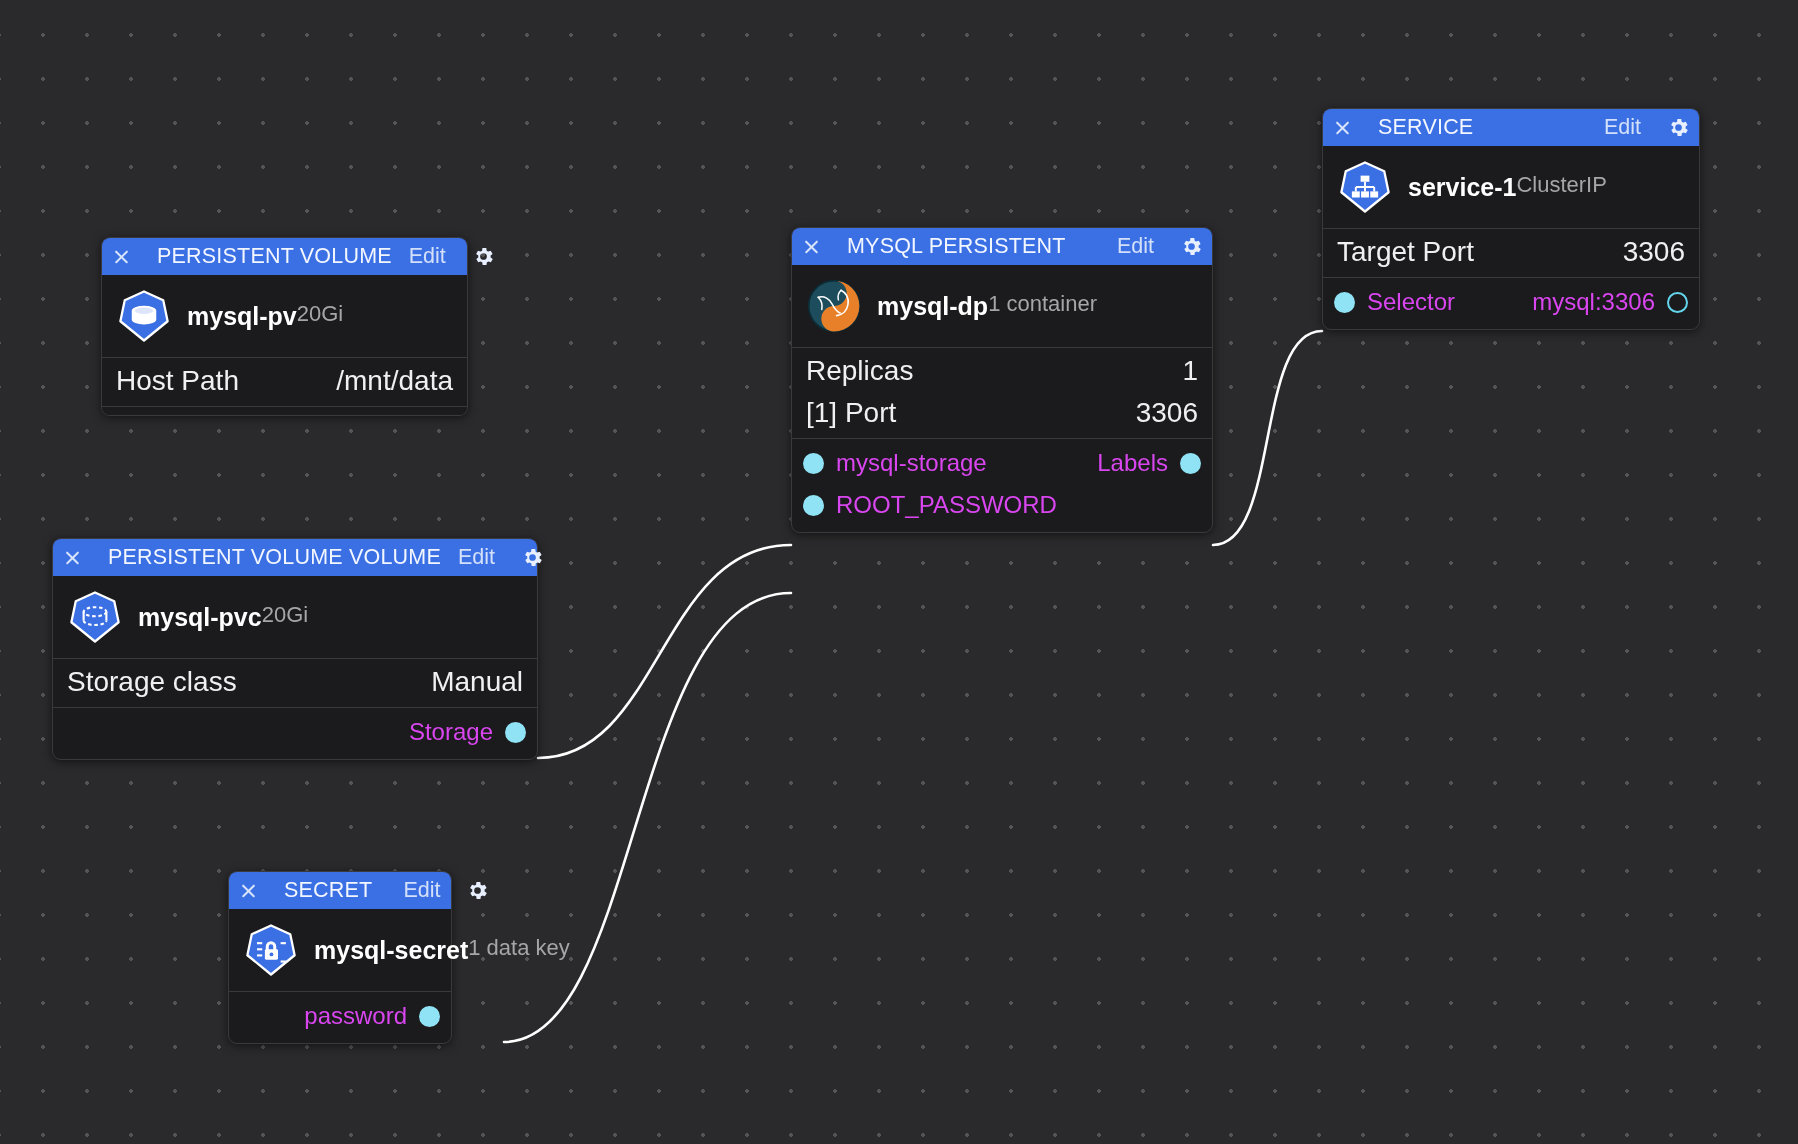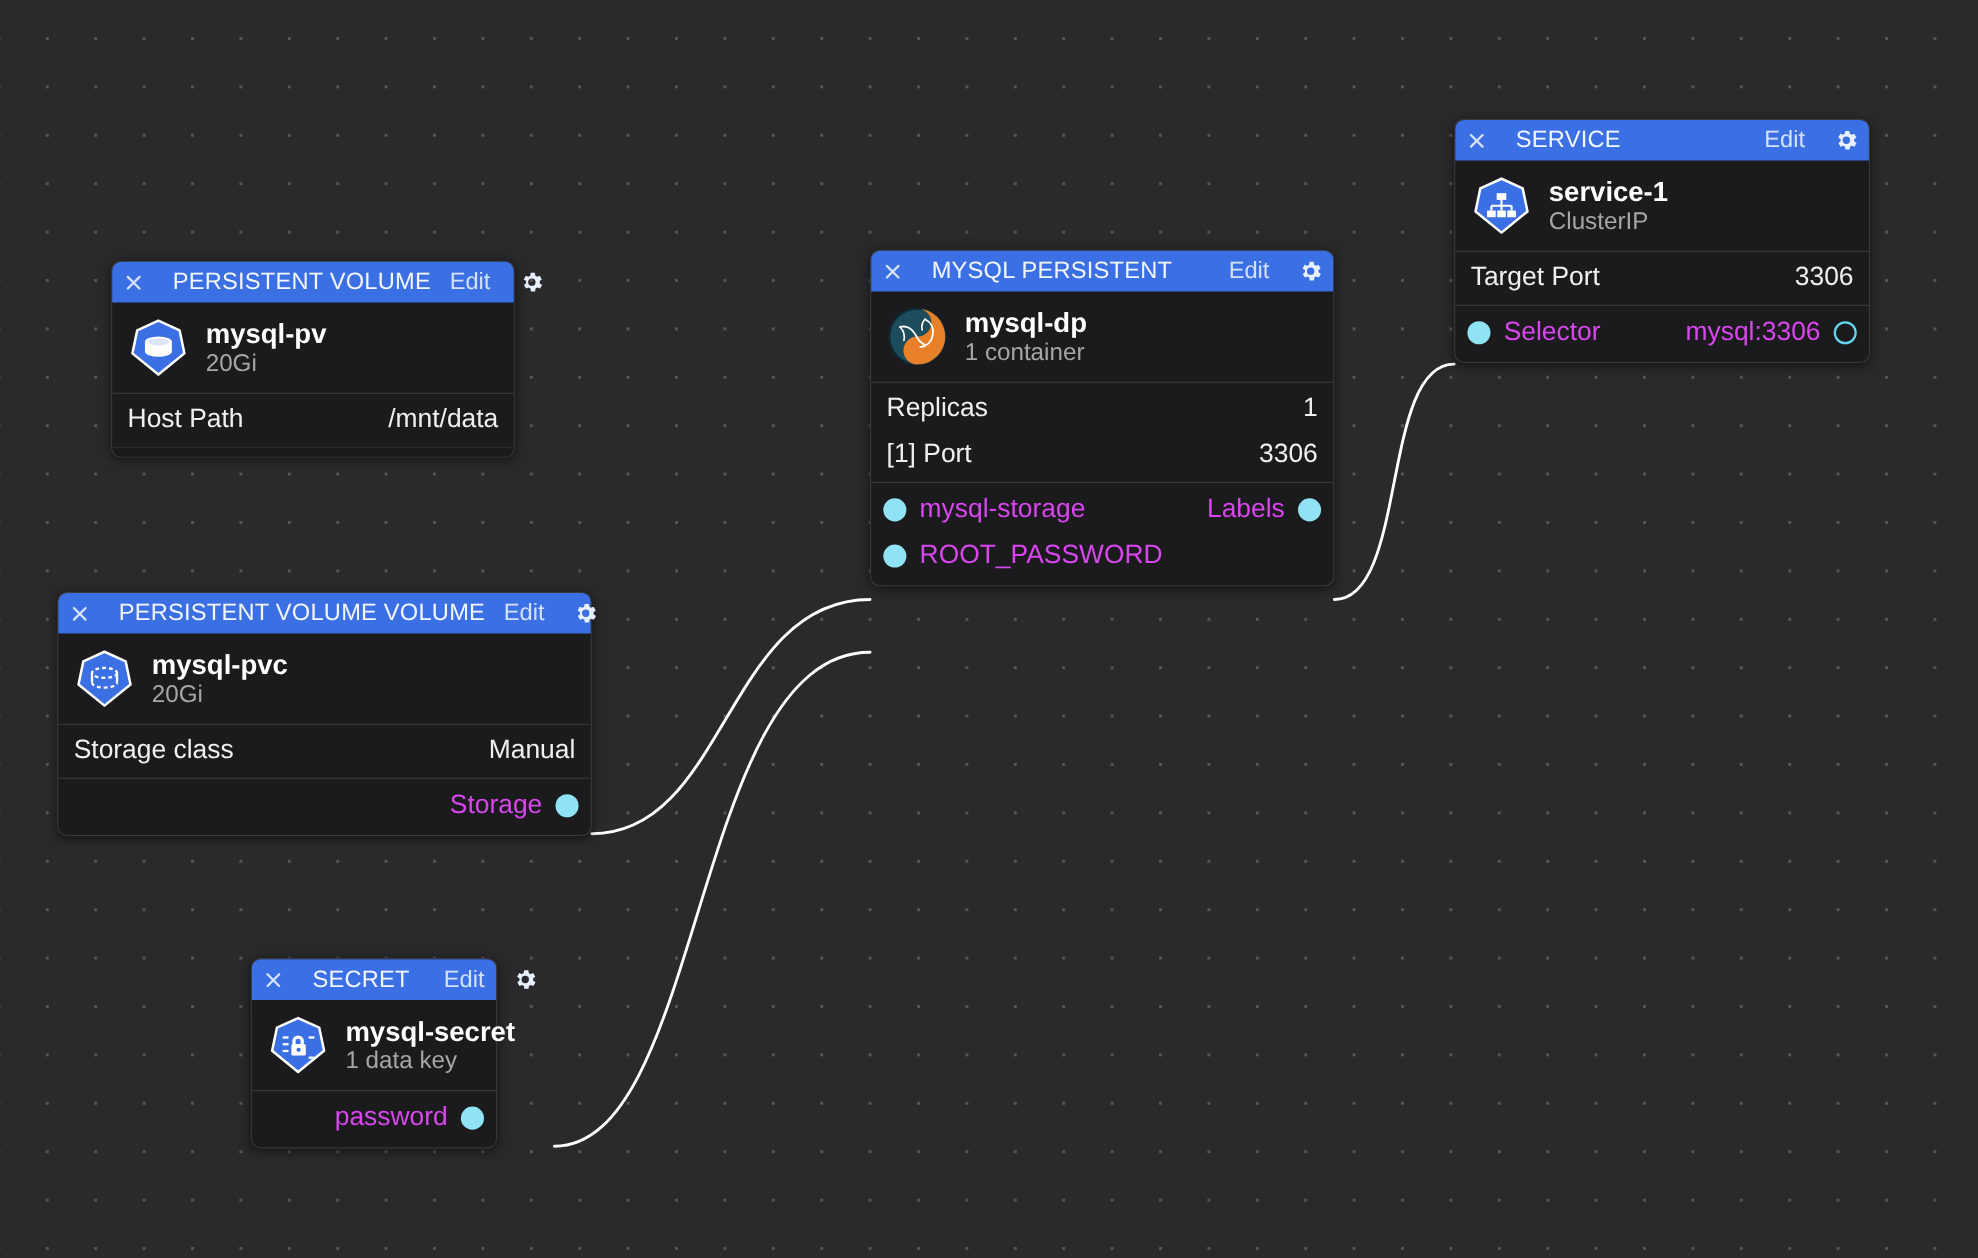--- a/index.html
+++ b/index.html
@@ -99,21 +99,21 @@
     align-items: center;
     gap: 15px;
     padding: 13px 14px 13px 14px;
     border-bottom: 1px solid #3a3a3d;
   }
   .k8s-badge {
     flex: 0 0 auto;
     width: 56px; height: 56px;
     display: flex; align-items: center; justify-content: center;
   }
-  .ident-text { display: flex; flex-direction: column; line-height: 1.12; min-width: 0; }
+  .ident-text { display: flex; flex-direction: row; line-height: 1.12; min-width: 0; }
   .ident-name {
     font-size: 25px;
     font-weight: bold;
     color: #ffffff;
     white-space: nowrap;
   }
   .ident-sub {
     font-size: 22px;
     color: #a6a6a8;
     white-space: nowrap;
@@ -122,22 +122,22 @@
   
   .prop-group { padding: 2px 0 4px 0; }
   .prop-row {
     display: flex;
     align-items: center;
     justify-content: space-between;
     padding: 3px 14px;
     height: 42px;
     white-space: nowrap;
   }
-  .prop-key { font-size: 24px; color: #f0f0f2; }
-  .prop-val { font-size: 24px; color: #f0f0f2; }
+  .prop-key { font-size: 28px; color: #f0f0f2; }
+  .prop-val { font-size: 28px; color: #f0f0f2; }
 
   .divider { height: 1px; background: #3a3a3d; }
 
   
   .port-group { padding: 3px 0 6px 0; }
   .port-row {
     position: relative;
     display: flex;
     align-items: center;
     height: 42px;

